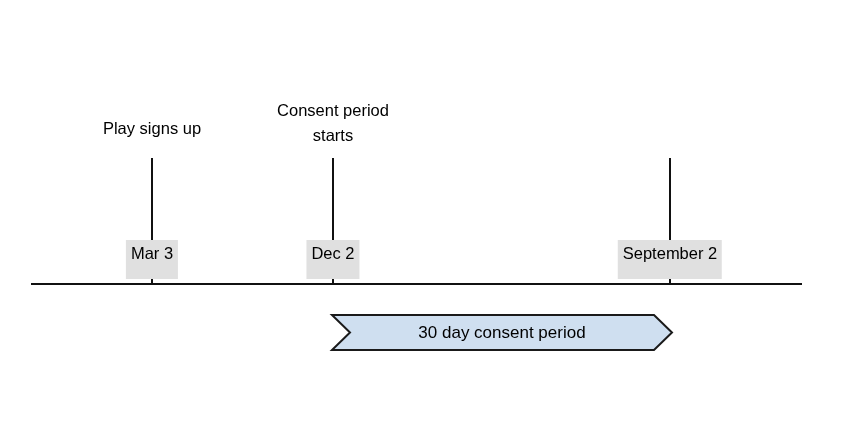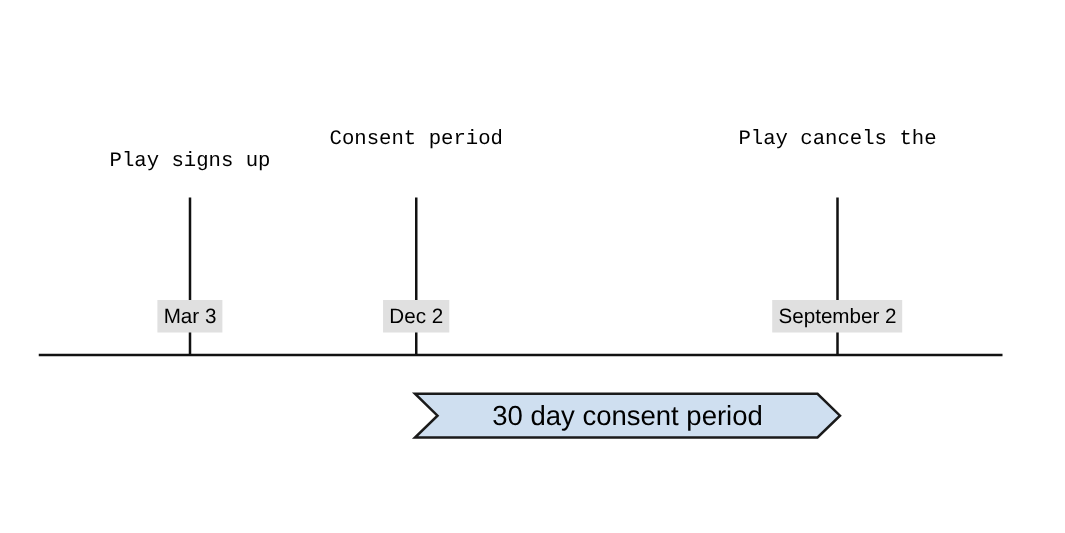--- a/index.html
+++ b/index.html
@@ -37,21 +37,20 @@
   }
   .event-caption {
     position: absolute;
     left: 50%;
     transform: translateX(-50%);
     white-space: nowrap;
     text-align: center;
     color: #000000;
     font-size: 16.5px;
     line-height: 25px;
-    font-family: Liberation Mono, monospace;
   }
   .event-caption.one-line { top: 116px; }
   .event-caption.two-line { top: 98px; }
 
   .event-tick {
     position: absolute;
     left: -1px;
     top: 158px;
     width: 2px;
     height: 126px;
@@ -61,21 +60,21 @@
   .event-date {
     position: absolute;
     left: 50%;
     transform: translateX(-50%);
     top: 240px;
     white-space: nowrap;
     background: #e0e0e0;
     color: #000000;
     font-size: 16.5px;
     line-height: 25px;
-    padding: 1px 5px 0 5px;
+    padding: 1px 5px 13px 5px;
   }
 
   
   .banner {
     position: absolute;
     left: 331px;
     top: 314px;
     width: 342px;
     height: 37px;
   }
@@ -87,21 +86,21 @@
   }
   .banner-label {
     position: absolute;
     left: 0;
     top: 0;
     width: 342px;
     height: 37px;
     display: flex;
     align-items: center;
     justify-content: center;
-    font-size: 22px;
+    font-size: 17px;
     color: #000000;
     white-space: nowrap;
   }
 </style>
 </head>
 <body>
 
 <div id="canvas">
 
   <div class="axis-line"></div>
@@ -110,28 +109,28 @@
     <div class="event-caption one-line">
       <div>Play signs up</div>
     </div>
     <div class="event-tick"></div>
     <div class="event-date">Mar 3</div>
   </div>
 
   <div class="event" style="left:333px">
     <div class="event-caption two-line">
       <div>Consent period</div>
+      <div>starts</div>
     </div>
     <div class="event-tick"></div>
     <div class="event-date">Dec 2</div>
   </div>
 
   <div class="event" style="left:670px">
     <div class="event-caption two-line">
-      <div>Play cancels the</div>
     </div>
     <div class="event-tick"></div>
     <div class="event-date">September 2</div>
   </div>
 
   <div class="banner">
     <svg viewBox="0 0 342 37" preserveAspectRatio="none">
       <polygon points="1,1 323,1 341,18.5 323,36 1,36 19,18.5" fill="#cfdff0" stroke="#1a1a1a" stroke-width="2" stroke-linejoin="miter"></polygon>
     </svg>
     <div class="banner-label">30 day consent period</div>

